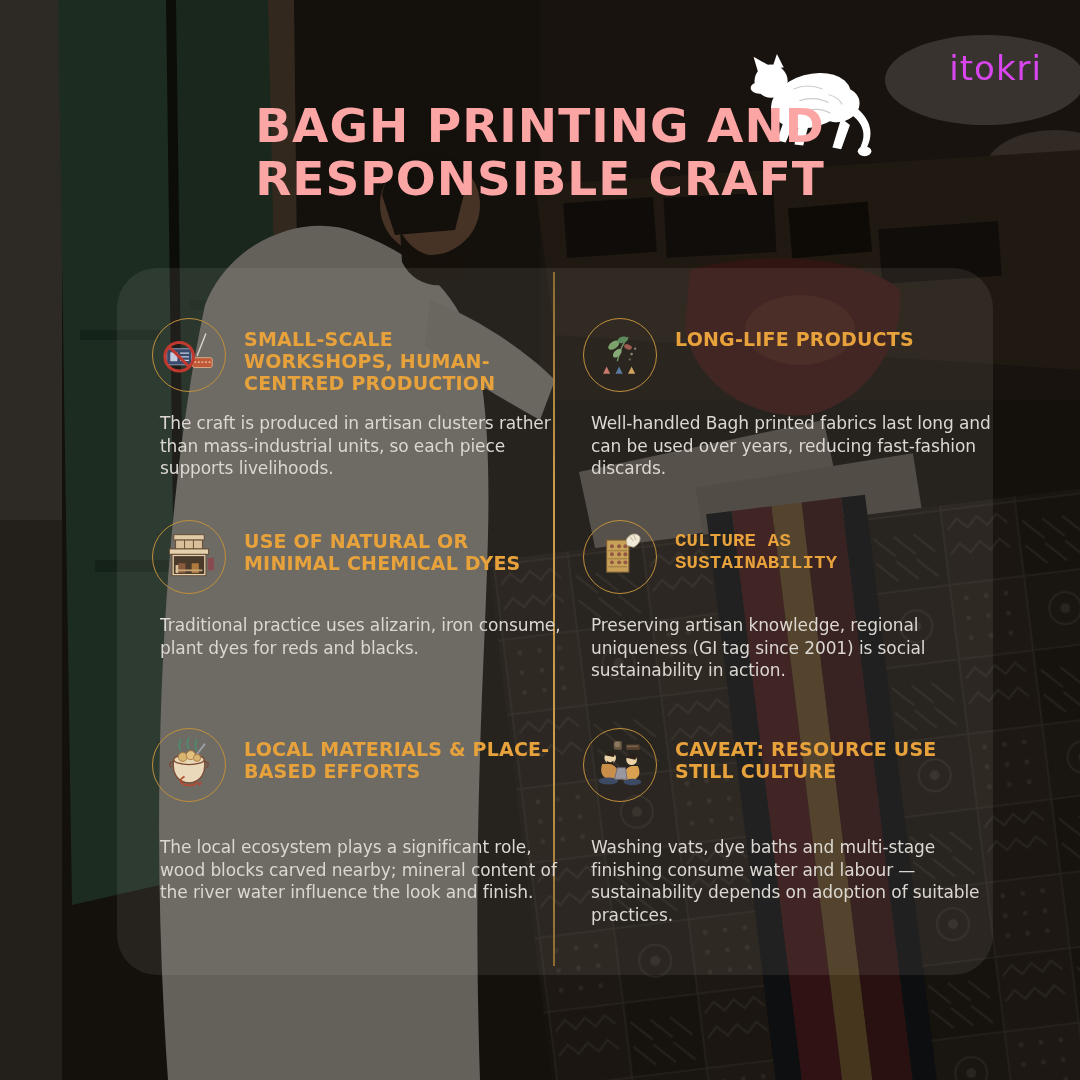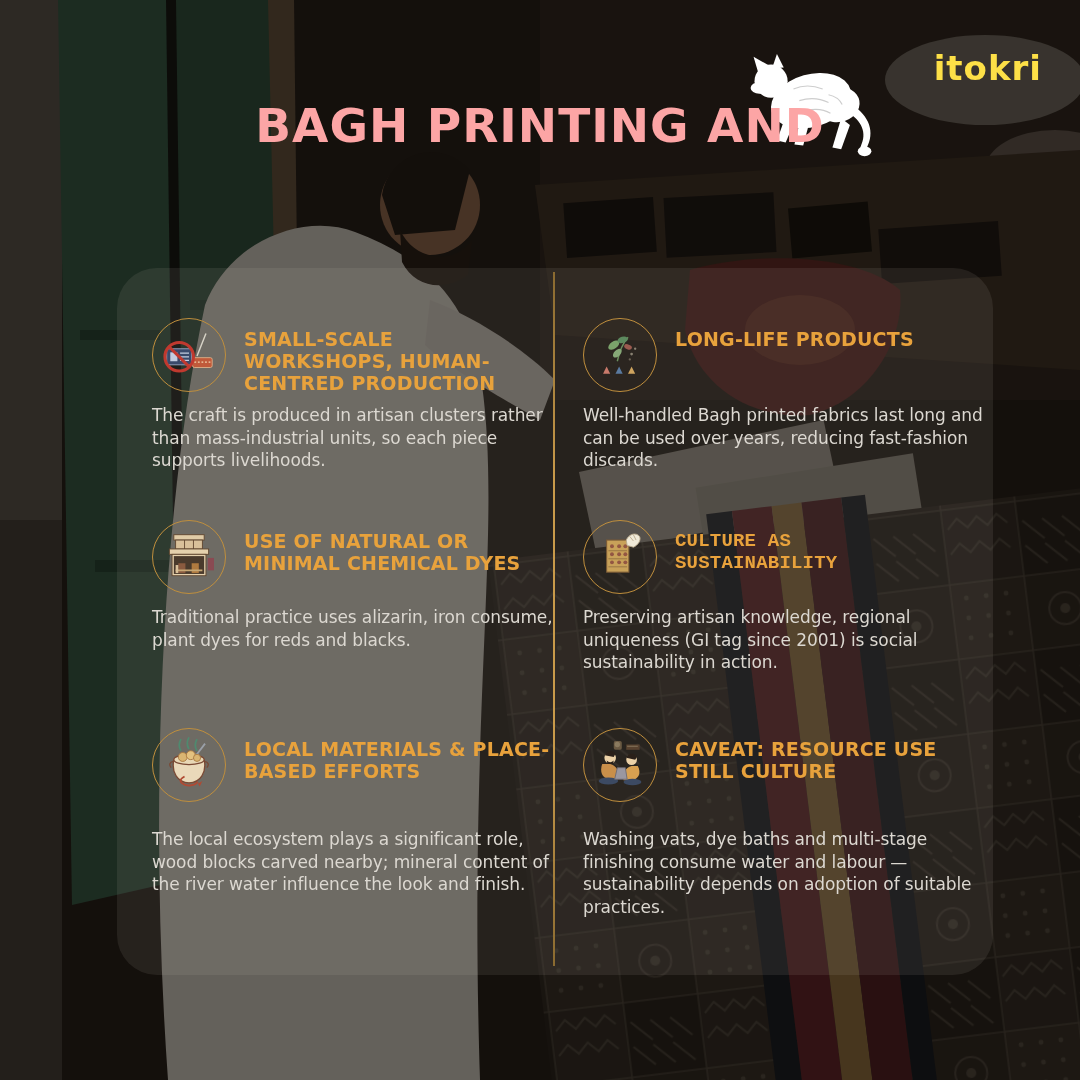--- a/index.html
+++ b/index.html
@@ -6,21 +6,21 @@
   body{
     width:1080px;height:1080px;position:relative;overflow:hidden;
     background:#1c1612;
     font-family:"DejaVu Sans","Liberation Sans",sans-serif;
   }
   
   #photo{position:absolute;inset:0;z-index:0;}
   
   .logo{
     position:absolute;right:38px;top:48px;z-index:6;
-    font-size:34px;font-weight:700;letter-spacing:1px;color:#fde047;
+    font-size:34px;font-weight:400;letter-spacing:1px;color:#d946ef;
   }
   
   .tiger{position:absolute;left:742px;top:50px;width:138px;height:112px;z-index:4;}
   
   .title{
     position:absolute;left:150px;top:100px;width:780px;z-index:5;
     text-align:center;color:#fca5a5;font-weight:700;
     font-size:47px;line-height:1.12;letter-spacing:1px;
   }
   
@@ -38,21 +38,21 @@
     position:absolute;left:0;top:0;width:74px;height:74px;border-radius:50%;
     border:1.6px solid #c08f3d;box-sizing:border-box;
     display:flex;align-items:center;justify-content:center;
   }
   .sec .icon-circle svg{width:66px;height:66px;}
   .sec h3{
     position:absolute;left:84px;top:2px;margin:8px;
     color:#e8a23c;font-size:19px;font-weight:700;line-height:1.16;letter-spacing:.2px;
   }
   .sec p{
-    position:absolute;left:0;top:86px;margin:0;width:415px;
+    position:absolute;left:0;top:86px;margin:8px;width:415px;
     color:#dcd8d1;font-size:17px;line-height:1.33;letter-spacing:-.1px;font-weight:400;
   }
   #s1{left:152px;top:318px;} #s2{left:583px;top:318px;}
   #s3{left:152px;top:520px;} #s4{583px;left:583px;top:520px;}
   #s5{left:152px;top:728px;} #s6{left:583px;top:728px;}
   #s5 p,#s6 p{top:100px;}
   #s1 h3{width:292px;} #s2 h3{width:330px;} #s3 h3{width:314px;}
   #s4 h3{width:210px;font-family:Liberation Mono, monospace;} #s5 h3{width:322px;} #s6 h3{width:300px;}
 </style>
 </head>
@@ -154,20 +154,21 @@
   <g stroke="#b9b9b9" stroke-width="1.2" opacity="0.7" fill="none">
     <path d="M52,40 q14,-6 30,0"></path>
       <path d="M58,52 q16,-5 30,2"></path>
       <path d="M66,62 q14,-3 24,3"></path>
     <path d="M88,46 q10,2 14,10"></path>
   </g>
 </svg>
 
 <div class="title">
   <div>BAGH PRINTING AND</div>
+  <div>RESPONSIBLE CRAFT</div>
 </div>
 
 <div class="panel"></div>
 <div class="divider"></div>
 
 <div class="sec" id="s1">
   <div class="icon-circle">
     <svg viewBox="0 0 74 74">
       <rect x="12" y="30" width="28" height="18" rx="2" fill="#3a4a6b" stroke="#9aa7c4" stroke-width="1"></rect>
       <rect x="16" y="34" width="8" height="10" fill="#c4cde0"></rect>

